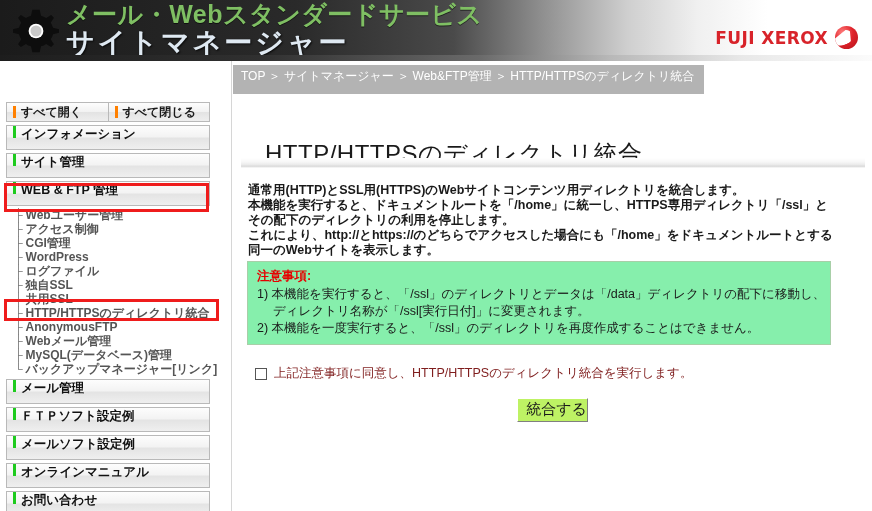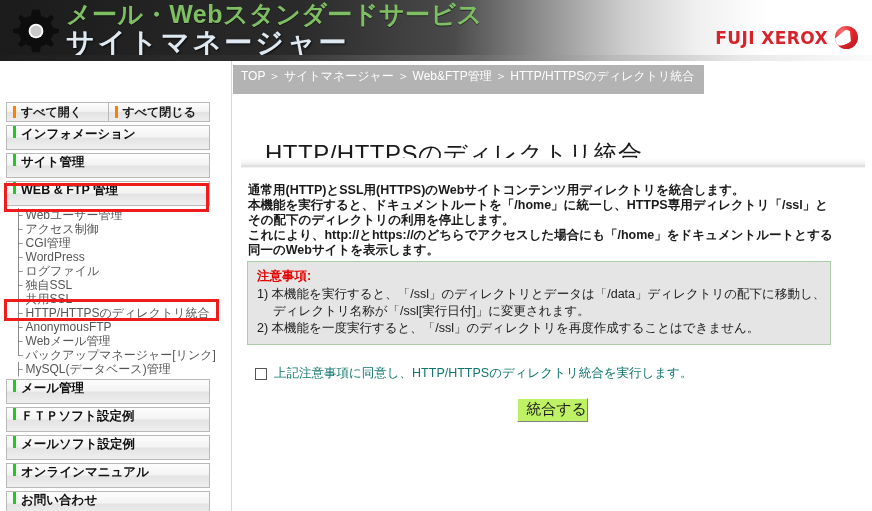--- a/index.html
+++ b/index.html
@@ -157,20 +157,21 @@
     pointer-events: none;
     z-index: 30;
   }
 
   .sb-sublist {
     list-style: none;
     margin: 2px 4px 2px 0;
     padding: 0 0 0 8px;
     font-size: 12px;
     color: #4d4d4d;
+    font-weight: bold;
   }
   .sb-sublist li {
     height: 14px;
     line-height: 14px;
     white-space: nowrap;
     font-size: 12px;
     color: #555555;
   }
   .sb-sublist li .dash { color: #777777; margin-right: 3px; }
 
@@ -196,21 +197,21 @@
     line-height: 15px;
     color: #1a1a1a;
     font-weight: bold;
   }
   .desc div { white-space: nowrap; }
 
   .notice {
     position: absolute; left: 14px; top: 200px;
     width: 584px;
     border: 1px solid #a8cfa8;
-    background: #e5e5e5;
+    background: #86efac;
     padding: 6px 23px 7px 9px;
   }
   .notice-title {
     font-size: 12.5px;
     font-weight: bold;
     color: #e60000;
     line-height: 16px;
     margin-bottom: 2px;
   }
   .notice-line {
@@ -218,21 +219,21 @@
     line-height: 17px;
     color: #1a1a1a;
     white-space: nowrap;
   }
   .notice-line.indent { padding-left: 16px; }
 
   .agree-row {
     position: absolute; left: 22px; top: 304px;
     display: flex; align-items: center;
     font-size: 12.5px;
-    color: #0f766e;
+    color: #7f1d1d;
     white-space: nowrap;
   }
   .agree-box {
     width: 12px; height: 12px;
     border: 1px solid #555555;
     background: #ffffff;
     margin-right: 7px;
     flex: none;
   }
 
@@ -312,22 +313,22 @@
         <li><span class="dash">├</span><span>Webユーザー管理</span></li>
         <li><span class="dash">├</span><span>アクセス制御</span></li>
         <li><span class="dash">├</span><span>CGI管理</span></li>
         <li><span class="dash">├</span><span>WordPress</span></li>
         <li><span class="dash">├</span><span>ログファイル</span></li>
         <li><span class="dash">├</span><span>独自SSL</span></li>
         <li><span class="dash">├</span><span>共用SSL</span></li>
         <li><span class="dash">├</span><span>HTTP/HTTPSのディレクトリ統合</span></li>
         <li><span class="dash">├</span><span>AnonymousFTP</span></li>
         <li><span class="dash">├</span><span>Webメール管理</span></li>
+        <li><span class="dash">├</span><span>MySQL(データベース)管理</span></li>
         <li><span class="dash">└</span><span>バックアップマネージャー[リンク]</span></li>
-        <li><span class="dash">├</span><span>MySQL(データベース)管理</span></li>
       </ul>
 
       <div class="sb-section">
         <span class="bar bar-green"></span>
         <span>メール管理</span>
       </div>
       <div class="sb-section">
         <span class="bar bar-green"></span>
         <span>ＦＴＰソフト設定例</span>
       </div>

